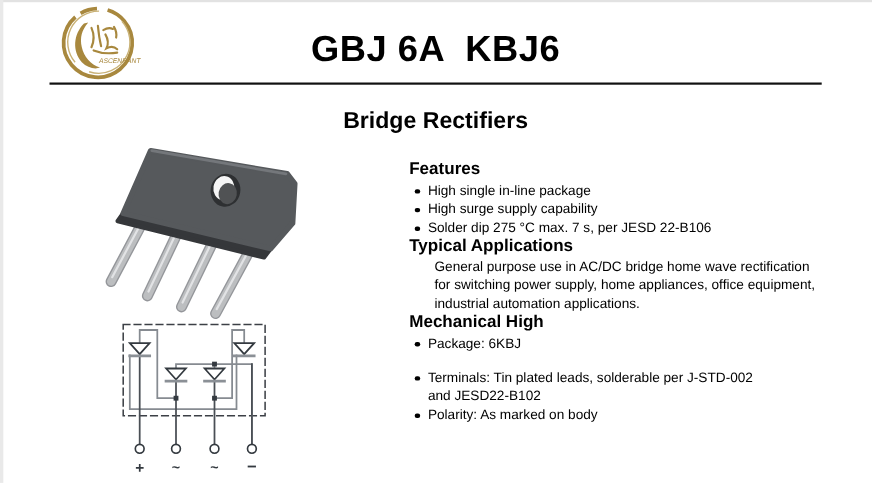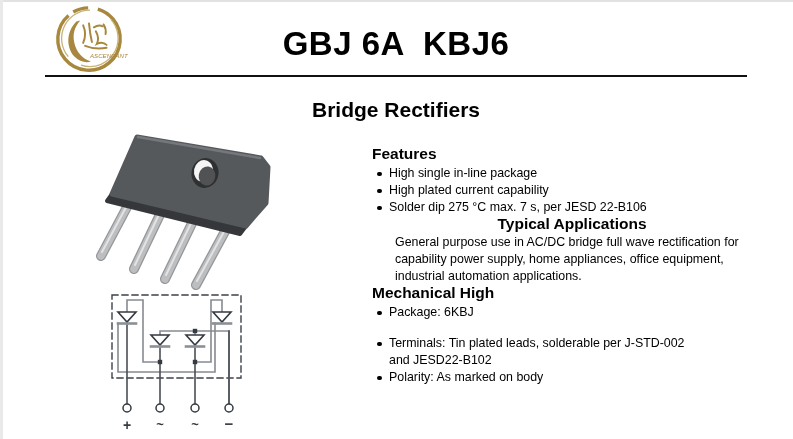--- a/index.html
+++ b/index.html
@@ -33,21 +33,21 @@
   .right-col h3{margin:0;font-size:15.5px;line-height:16px;font-weight:bold;}
   .blist{list-style:none;margin:3px 0 0 0;padding:0;}
   .blist li{position:relative;padding-left:17px;margin:0;}
   .blist li::before{
     content:"";position:absolute;left:5px;top:6.5px;width:4.5px;height:4.5px;
     border-radius:50%;background:#000;
   }
   .apps-body{margin:2px 0 0 23px;width:354px;}
   .mech{margin-top:10px;}
   .li-terminals{max-width:305px;}
-  .gap-ta{margin-top:12px;text-align:center;}
+  .gap-ta{margin-top:12px;}
 </style>
 </head>
 <body>
 
 <div class="edge-top"></div>
 <div class="edge-left"></div>
 
 <svg class="logo" viewBox="0 0 80 80">
   <g>
     <circle cx="40" cy="39" r="32" fill="none" stroke-width="3.5" stroke-dasharray="150 6 16 10" transform="rotate(-40 40 39)" stroke="#a8883e"></circle>
@@ -158,26 +158,26 @@
     <text x="100" y="144" font-size="13">~</text>
     <text x="134" y="144" font-size="15">−</text>
   </g>
 </svg>
 
 <div class="right-col">
 
   <h3>Features</h3>
   <ul class="blist">
     <li>High single in-line package</li>
-    <li>High plated current capability</li>
+    <li>High surge supply capability</li>
     <li>Solder dip 275 °C max. 7 s, per JESD 22-B106</li>
   </ul>
 
   <h3 class="gap-ta">Typical Applications</h3>
-  <div class="apps-body">General purpose use in AC/DC bridge full wave rectification for capability power supply, home appliances, office equipment, industrial automation applications.</div>
+  <div class="apps-body">General purpose use in AC/DC bridge home wave rectification for switching power supply, home appliances, office equipment, industrial automation applications.</div>
 
   <h3 class="mech">Mechanical High</h3>
   <ul class="blist mech-list">
     <li style="margin-top: 3px;"><span class="lbl">Package</span><span>: 6KBJ</span></li>
     <li class="li-terminals" style="margin-top: 14px;"><span class="lbl">Terminals</span><span>: Tin plated leads, solderable per J-STD-002 and JESD22-B102</span></li>
     <li style=""><span class="lbl">Polarity:</span><span> As marked on body</span></li>
   </ul>
 
 </div>
 

